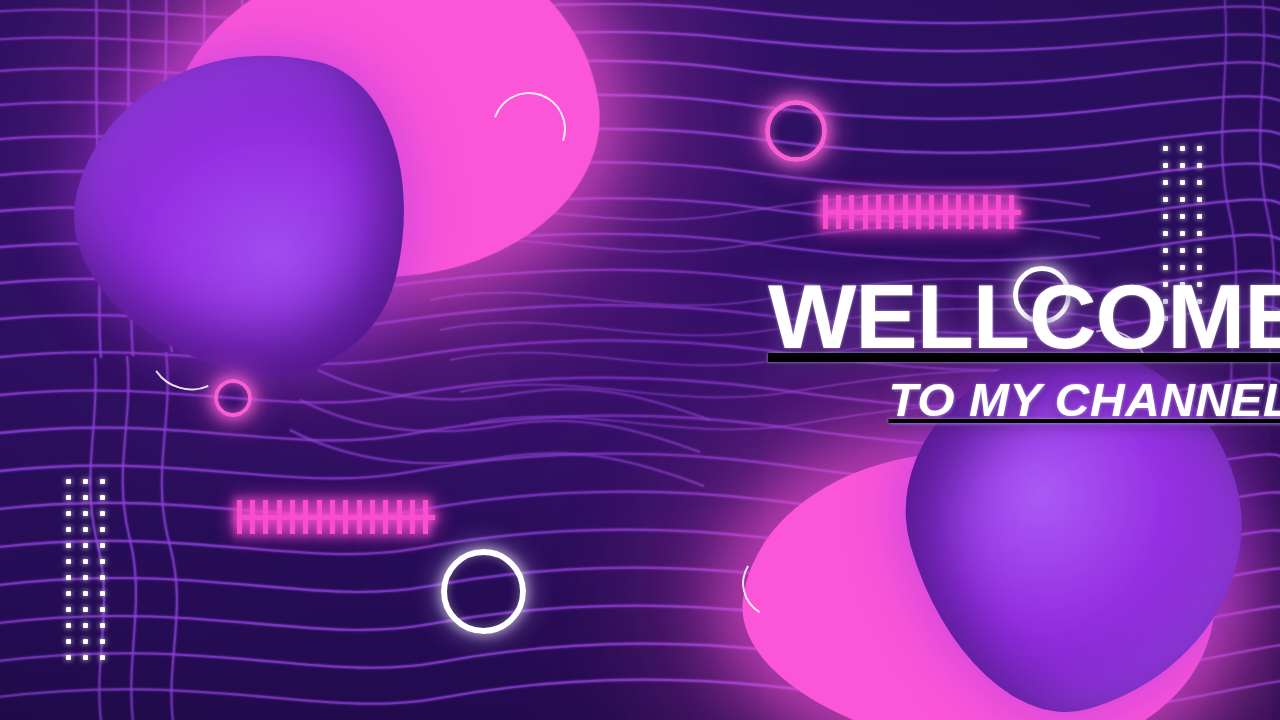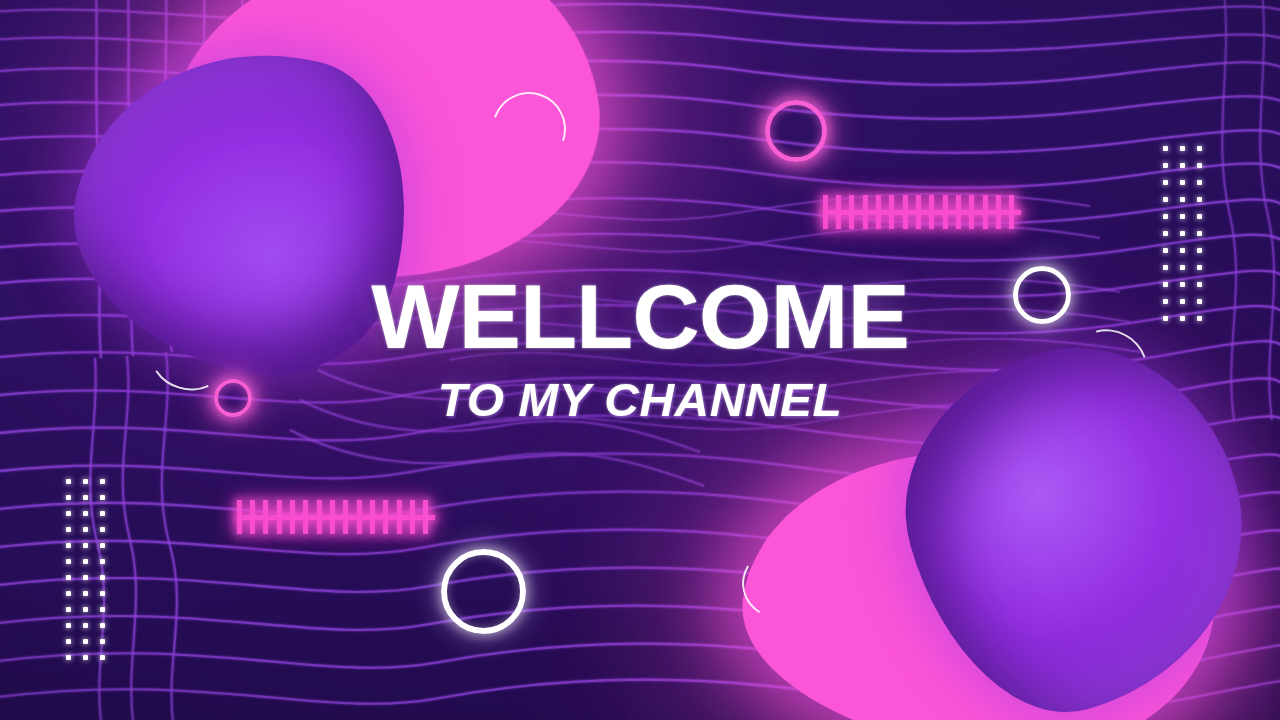--- a/index.html
+++ b/index.html
@@ -180,22 +180,23 @@
   #arc-2 { left:150px;  top:326px; width:76px; height:64px;  border-bottom-color:#ffffff; transform:rotate(16deg);  opacity:.85; }
   #arc-3 { left:1070px; top:330px; width:78px; height:72px;  border-top-color:#ffffff;  transform:rotate(28deg);  opacity:.85; }
   #arc-4 { left:742px;  top:548px; width:72px; height:70px;  border-left-color:#ffffff; transform:rotate(-14deg); opacity:.85; }
 
   
   #text-block {
     position:absolute;
     z-index:6;
     left:0; right:0;
     top:272px;
-    text-align:center;
+    text-align:right;
     pointer-events:none;
+    text-decoration:underline;
   }
   #title-main {
     display:block;
     font-family:"Liberation Sans", sans-serif;
     font-weight:700;
     font-size:90px;
     line-height:1.0;
     letter-spacing:-1px;
     color:#ffffff;
     text-shadow:

